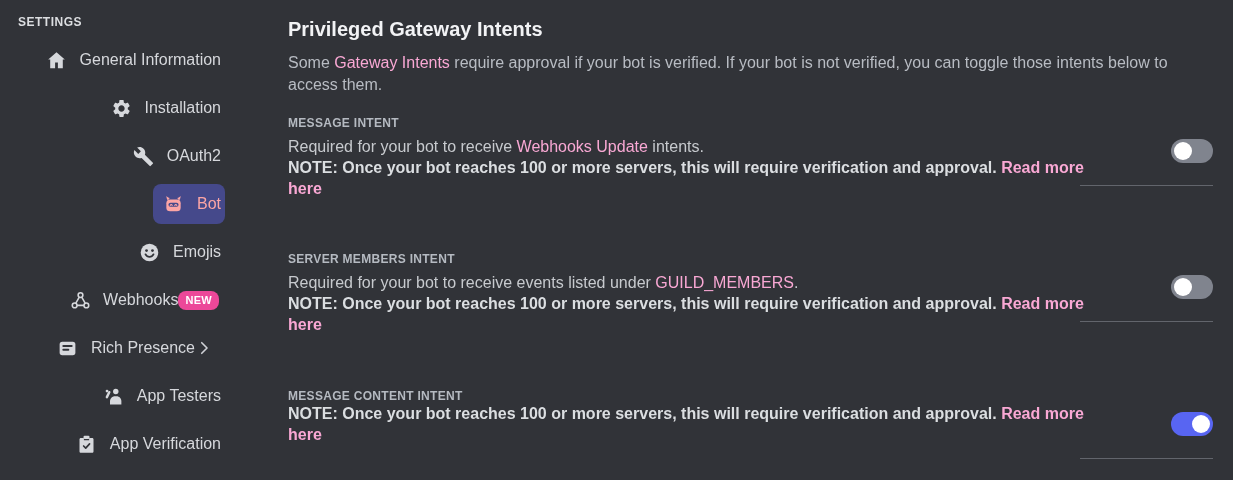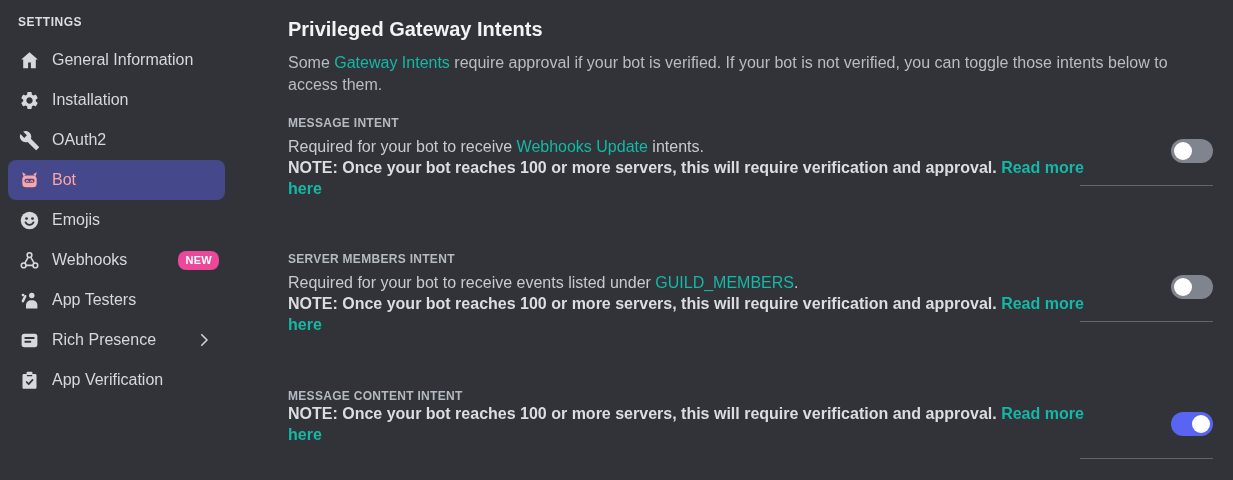--- a/index.html
+++ b/index.html
@@ -8,41 +8,41 @@
     background:#313338;
     font-family:"Liberation Sans","DejaVu Sans",sans-serif;
     color:#dbdee1;
   }
   
   .sidebar{position:absolute;left:0;top:0;width:280px;height:480px;}
   .settings-label{
     position:absolute;left:18px;top:15px;
     font-size:12px;font-weight:700;letter-spacing:.5px;color:#dcdee1;
   }
-  .nav{position:absolute;left:8px;top:40px;width:217px;display:flex;flex-direction:column;}
+  .nav{position:absolute;left:8px;top:40px;width:217px;display:flex;flex-direction:column;gap:8px;align-items:flex-end;}
   .nav-item{
     height:40px;border-radius:8px;display:flex;align-items:center;
     padding:0 4px 0 10px;color:#d6d8dc;cursor:pointer;box-sizing:border-box;
   }
   .nav-item.selected{background:#45498b;color:#fca5a5;}
   .nav-item .icon{width:22px;height:22px;margin-right:12px;flex:none;display:flex;align-items:center;justify-content:center;}
   .nav-item .icon svg{width:21px;height:21px;}
   .nav-item .label{font-size:16px;white-space:nowrap;}
   .badge{
     margin-left:auto;margin-right:2px;background:#ec4899;color:#ffffff;
     font-size:11px;font-weight:700;letter-spacing:.3px;
     padding:2px 7px 3px;border-radius:8px;line-height:14px;
   }
   .chev{margin-left:auto;margin-right:8px;width:18px;height:18px;color:#cfd1d6;display:flex;}
   .chev svg{width:18px;height:18px;}
   
   .content{position:absolute;left:288px;top:0;width:925px;height:452px;}
   .page-title{position:absolute;left:0;top:5px;font-size:20px;font-weight:700;color:#f2f3f5;}
   .page-desc{position:absolute;left:0;top:36px;width:920px;font-size:16px;line-height:22px;color:#b8bcc3;}
-  a.link{color:#14b8a6;text-decoration:none;cursor:pointer;margin-top:15px;}
+  a.link{color:#f9a8d4;text-decoration:none;cursor:pointer;margin-top:15px;}
   .intent{position:absolute;left:0;width:925px;}
   .intent-1{top:116px;} .intent-2{top:252px;} .intent-3{top:389px;}
   .intent-label{font-size:12px;font-weight:700;letter-spacing:.3px;color:#b5bac1;}
   .intent-desc{margin:6px 0 0;font-size:16px;line-height:21px;color:#c7cace;width:780px;}
   .intent-note{margin:0;font-size:16px;line-height:21px;color:#dbdee1;font-weight:700;width:820px;}
   .intent-note a.link{font-weight:700;}
   .toggle{
     position:absolute;right:0;top:23px;width:42px;height:24px;border-radius:12px;
     background:#80848e;cursor:pointer;
   }
@@ -120,44 +120,44 @@
             <circle cx="18.7" cy="17.6" r="2.7"></circle>
             <path d="M10.6 8.1 6.7 15M13.4 8.1l3.9 6.9M8 17.6h8"></path>
           </svg>
       </span>
       <span class="label">Webhooks</span>
       <span class="badge">NEW</span>
     </div>
 
     <div class="nav-item">
       <span class="icon">
+        <svg viewBox="0 0 24 24">
+            <rect x="3" y="4.3" width="18" height="15.4" rx="3" fill="currentColor"></rect>
+            <rect x="6.1" y="8" width="11.8" height="2.3" rx="1.15" fill="#313338"></rect>
+            <rect x="6.1" y="12.2" width="8" height="2.3" rx="1.15" fill="#313338"></rect>
+          </svg>
+      </span>
+      <span class="label">Rich Presence</span>
+      <span class="chev">
+        <svg viewBox="0 0 24 24" fill="none" stroke="currentColor" stroke-width="2.2" stroke-linecap="round" stroke-linejoin="round">
+            <path d="m9 5 7 7-7 7"></path>
+          </svg>
+      </span>
+    </div>
+
+    <div class="nav-item">
+      <span class="icon">
         <svg viewBox="0 0 24 24" fill="currentColor">
             <circle cx="14.6" cy="6.2" r="3.1"></circle>
             <path d="M8 21v-3.6c0-3.1 2.5-5.6 5.6-5.6h2c3.1 0 5.4 2.5 5.4 5.6V21H8z"></path>
             <rect x="4.4" y="5.4" width="2.8" height="9" rx="1.4" transform="rotate(26 5.8 9.9)"></rect>
             <circle cx="4.6" cy="5.8" r="1.6"></circle>
           </svg>
       </span>
       <span class="label">App Testers</span>
-    </div>
-
-    <div class="nav-item">
-      <span class="icon">
-        <svg viewBox="0 0 24 24">
-            <rect x="3" y="4.3" width="18" height="15.4" rx="3" fill="currentColor"></rect>
-            <rect x="6.1" y="8" width="11.8" height="2.3" rx="1.15" fill="#313338"></rect>
-            <rect x="6.1" y="12.2" width="8" height="2.3" rx="1.15" fill="#313338"></rect>
-          </svg>
-      </span>
-      <span class="label">Rich Presence</span>
-      <span class="chev">
-        <svg viewBox="0 0 24 24" fill="none" stroke="currentColor" stroke-width="2.2" stroke-linecap="round" stroke-linejoin="round">
-            <path d="m9 5 7 7-7 7"></path>
-          </svg>
-      </span>
     </div>
 
     <div class="nav-item">
       <span class="icon">
         <svg viewBox="0 0 24 24">
             <path d="M5.5 4.5H9v2.6h6V4.5h3.5c.8 0 1.5.7 1.5 1.5v14c0 .8-.7 1.5-1.5 1.5h-13c-.8 0-1.5-.7-1.5-1.5V6c0-.8.7-1.5 1.5-1.5z" fill="currentColor"></path>
             <rect x="8.6" y="2" width="6.8" height="3.8" rx="1.2" fill="currentColor"></rect>
             <path d="m8.7 13.7 2.4 2.4 4.4-4.8" stroke="#313338" stroke-width="1.9" fill="none" stroke-linecap="round" stroke-linejoin="round"></path>
           </svg>
       </span>

